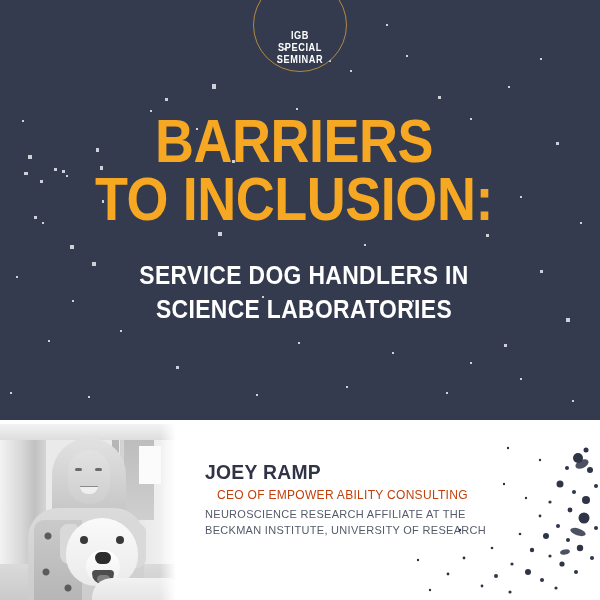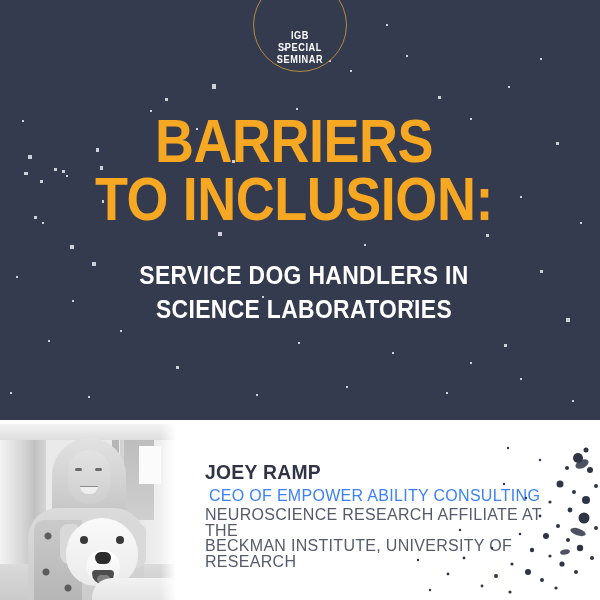--- a/index.html
+++ b/index.html
@@ -247,29 +247,29 @@
     font-family: "Liberation Sans Narrow", "Liberation Sans", "DejaVu Sans", sans-serif;
     font-weight: bold;
     font-size: 21px;
     line-height: 24px;
     letter-spacing: 0.3px;
     transform: scaleX(0.92);
     transform-origin: left center;
     margin: 0 0 3px 0;
   }
   .speaker-role {
-    color: #3b82f6;
-    font-size: 16px;
+    color: #c2410c;
+    font-size: 12px;
     line-height: 17px;
     letter-spacing: 0.3px;
-    margin: 0 0 3px 4px;
+    margin: 0 0 3px 12px;
   }
   .speaker-affil {
     color: #555b6a;
-    font-size: 16px;
+    font-size: 11px;
     line-height: 15.5px;
     letter-spacing: 0.3px;
     margin: 0;
   }
   .speaker-affil span { display: block; }
 
   .splatter {
     position: absolute;
     right: 0;
     bottom: 0;

